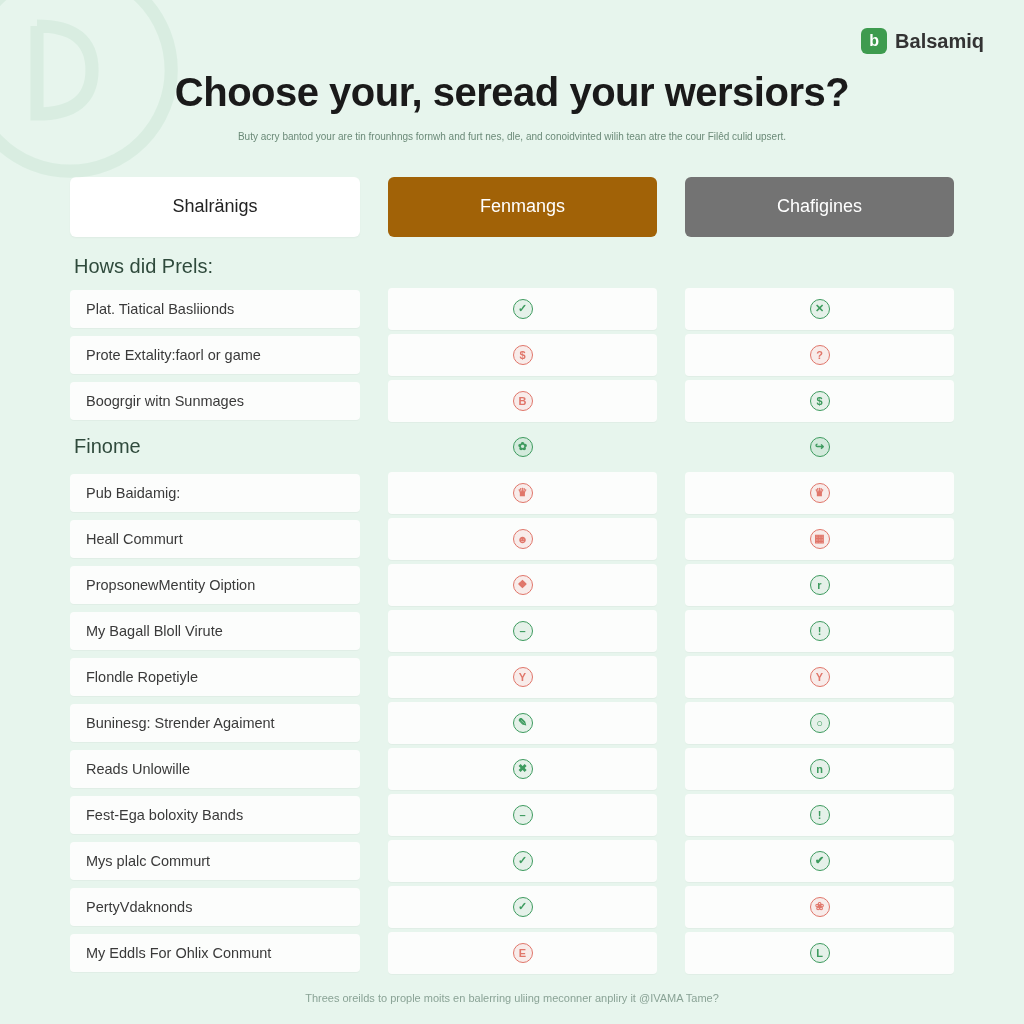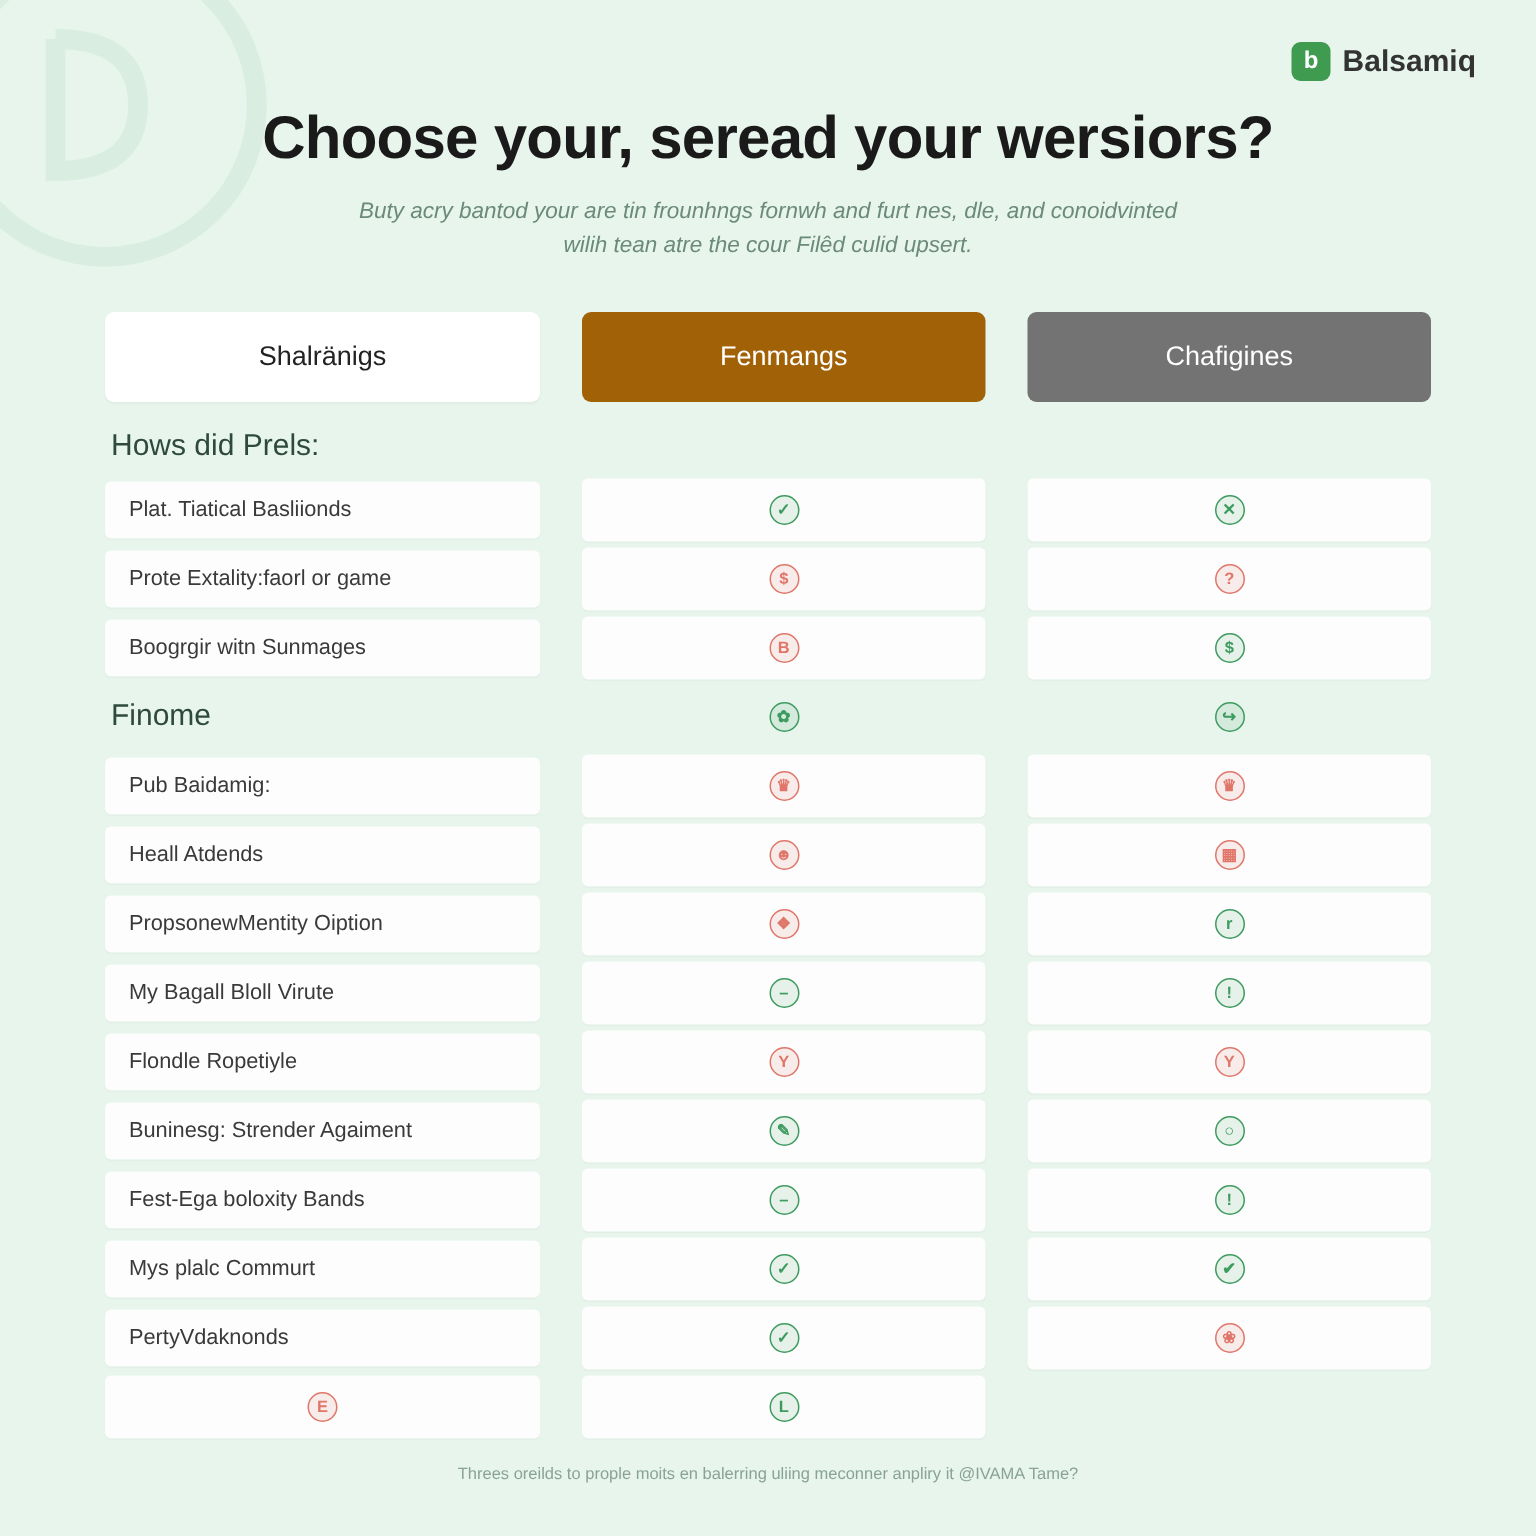--- a/index.html
+++ b/index.html
@@ -35,23 +35,23 @@
   .page {
     padding: 70px 70px 0 70px;
   }
   .hero { text-align: center; margin-bottom: 32px; }
   .hero h1 {
     font-size: 40px; font-weight: 700; letter-spacing: -0.5px;
     color: #1a1a1a;
   }
   .hero p {
     margin-top: 14px;
-    font-size: 15px; line-height: 1.55;
+    font-size: 10px; line-height: 1.55;
     color: #6b8a78;
-    max-width: 560px; margin-left: auto; margin-right: auto; font-style: italic;
+    max-width: 560px; margin-left: auto; margin-right: auto;
   }
   .tabs {
     display: grid;
     grid-template-columns: 290px 1fr 1fr;
     gap: 28px;
     margin-bottom: 18px;
   }
   .tab {
     height: 60px;
     border-radius: 6px;
@@ -174,21 +174,21 @@
       <div class="row row-bg">
         <div class="label-cell">Pub Baidamig:</div>
         <div class="icon-cell">
           <span class="ico r solid r">♛</span>
         </div>
         <div class="icon-cell">
           <span class="ico r solid r">♛</span>
         </div>
       </div>
       <div class="row row-bg">
-        <div class="label-cell">Heall Atdends</div>
+        <div class="label-cell">Heall Commurt</div>
         <div class="icon-cell">
           <span class="ico r solid r">☻</span>
         </div>
         <div class="icon-cell">
           <span class="ico r solid r">▦</span>
         </div>
       </div>
       <div class="row row-bg">
         <div class="label-cell">PropsonewMentity Oiption</div>
         <div class="icon-cell">
@@ -219,20 +219,29 @@
       <div class="row row-bg">
         <div class="label-cell">Buninesg: Strender Agaiment</div>
         <div class="icon-cell">
           <span class="ico g solid g">✎</span>
         </div>
         <div class="icon-cell">
           <span class="ico g solid g">○</span>
         </div>
       </div>
       <div class="row row-bg">
+        <div class="label-cell">Reads Unlowille</div>
+        <div class="icon-cell">
+          <span class="ico g solid g">✖</span>
+        </div>
+        <div class="icon-cell">
+          <span class="ico g solid g">n</span>
+        </div>
+      </div>
+      <div class="row row-bg">
         <div class="label-cell">Fest-Ega boloxity Bands</div>
         <div class="icon-cell">
           <span class="ico g solid g">–</span>
         </div>
         <div class="icon-cell">
           <span class="ico g solid g">!</span>
         </div>
       </div>
       <div class="row row-bg">
         <div class="label-cell">Mys plalc Commurt</div>
@@ -246,20 +255,21 @@
       <div class="row row-bg">
         <div class="label-cell">PertyVdaknonds</div>
         <div class="icon-cell">
           <span class="ico g solid g">✓</span>
         </div>
         <div class="icon-cell">
           <span class="ico r solid r">❀</span>
         </div>
       </div>
       <div class="row row-bg">
+        <div class="label-cell">My Eddls For Ohlix Conmunt</div>
         <div class="icon-cell">
           <span class="ico r solid r">E</span>
         </div>
         <div class="icon-cell">
           <span class="ico g solid g">L</span>
         </div>
       </div>
     </div>
 
   <div class="footer-note">Threes oreilds to prople moits en balerring uliing meconner anpliry it @IVAMA Tame?</div>

